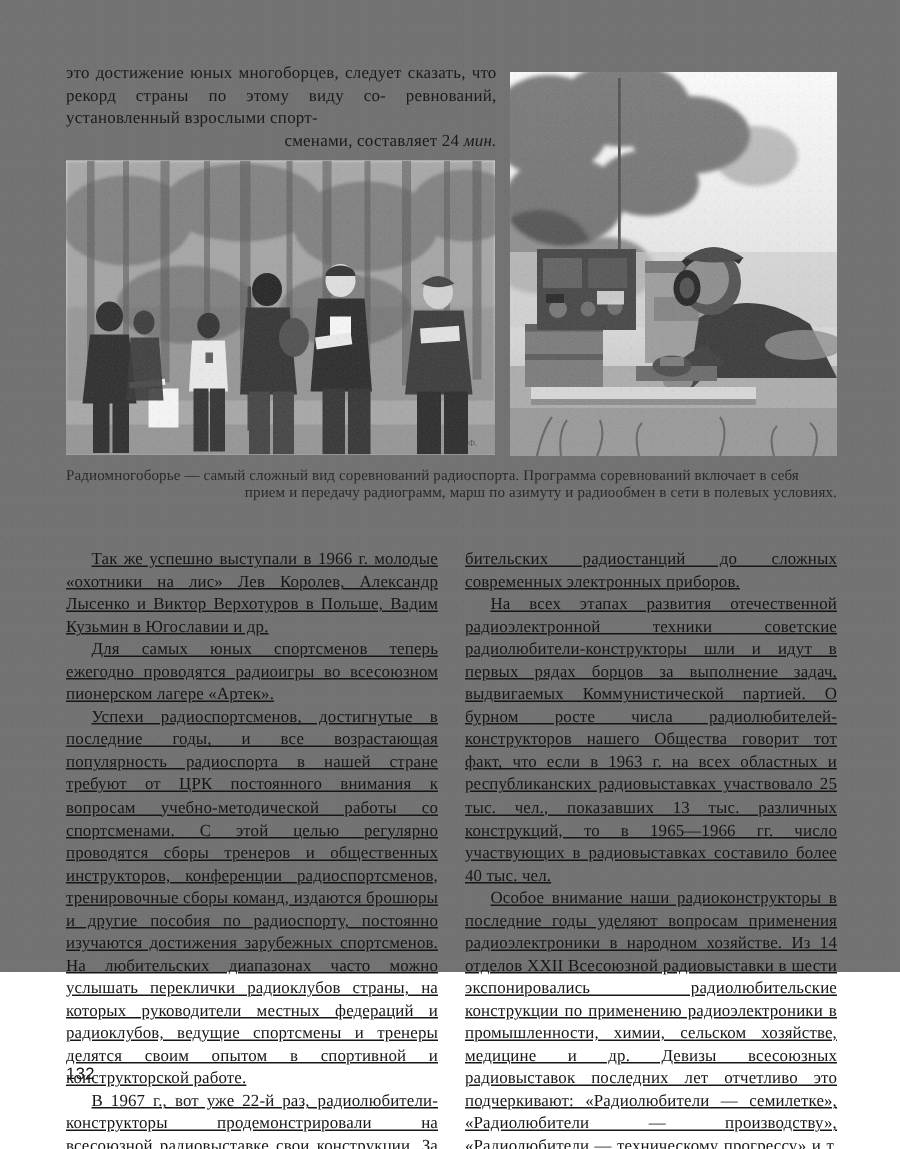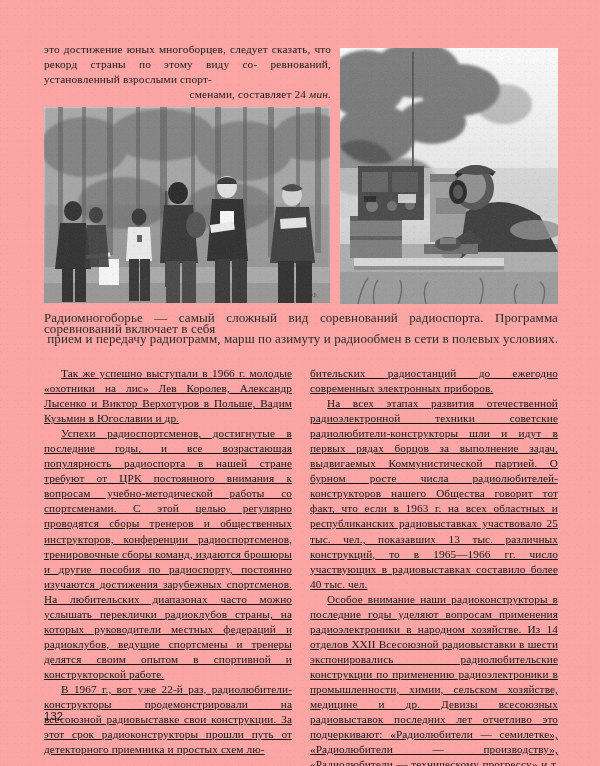--- a/index.html
+++ b/index.html
@@ -13,22 +13,22 @@
     position: relative;
     overflow: hidden;
     font-family: "Liberation Serif", "DejaVu Serif", serif;
     color: #1b1b1b;
   }
 
   .page {
     position: absolute;
     left: 0; top: 0;
     width: 600px;
-    height: 766px;
-    background: #fca5a5;
+    height: 648px;
+    background: #737373;
   }
 
   
   .intro {
     position: absolute;
     left: 44px;
     top: 42px;
     width: 287px;
     font-size: 11.3px;
     line-height: 15.1px;
@@ -59,21 +59,21 @@
     height: 256px;
   }
   .photo svg { display: block; width: 100%; height: 100%; }
 
   
   .caption-main {
     position: absolute;
     left: 44px;
     top: 313px;
     width: 514px;
-    font-size: 13px;
+    font-size: 10px;
     line-height: 10.6px;
     text-align: justify;
     color: #2a2a2a;
     letter-spacing: .1px;
   }
   .caption-main .l2 { text-align: right; }
   .caption-sub {
     position: absolute;
     left: 44px;
     top: 340px;
@@ -372,26 +372,27 @@
   </div>
 
   <div class="caption-main">
     <span>Радиомногоборье — самый сложный вид соревнований радиоспорта. Программа соревнований включает в себя</span>
     <div class="l2">прием и передачу радиограмм, марш по азимуту и радиообмен в сети в полевых условиях.</div>
   </div>
 
 
   <div class="col" id="col-left">
     <p>Так же успешно выступали в 1966 г. молодые «охотники на лис» Лев Королев, Александр Лысенко и Виктор Верхотуров в Польше, Вадим Кузьмин в Югославии и др.</p>
+    <p>Для самых юных спортсменов теперь ежегодно проводятся радиоигры во всесоюзном пионерском лагере «Артек».</p>
     <p>Успехи радиоспортсменов, достигнутые в последние годы, и все возрастающая популярность радиоспорта в нашей стране требуют от ЦРК постоянного внимания к вопросам учебно-методической работы со спортсменами. С этой целью регулярно проводятся сборы тренеров и общественных инструкторов, конференции радиоспортсменов, тренировочные сборы команд, издаются брошюры и другие пособия по радиоспорту, постоянно изучаются достижения зарубежных спортсменов. На любительских диапазонах часто можно услышать переклички радиоклубов страны, на которых руководители местных федераций и радиоклубов, ведущие спортсмены и тренеры делятся своим опытом в спортивной и конструкторской работе.</p>
     <p>В 1967 г., вот уже 22-й раз, радиолюбители-конструкторы продемонстрировали на всесоюзной радиовыставке свои конструкции. За этот срок радиоконструкторы прошли путь от детекторного приемника и простых схем лю-</p>
   </div>
 
   <div class="col" id="col-right">
-    <p class="noindent">бительских радиостанций до ежегодно современных электронных приборов.</p>
+    <p class="noindent">бительских радиостанций до сложных современных электронных приборов.</p>
     <p>На всех этапах развития отечественной радиоэлектронной техники советские радиолюбители-конструкторы шли и идут в первых рядах борцов за выполнение задач, выдвигаемых Коммунистической партией. О бурном росте числа радиолюбителей-конструкторов нашего Общества говорит тот факт, что если в 1963 г. на всех областных и республиканских радиовыставках участвовало 25 тыс. чел., показавших 13 тыс. различных конструкций, то в 1965—1966 гг. число участвующих в радиовыставках составило более 40 тыс. чел.</p>
     <p>Особое внимание наши радиоконструкторы в последние годы уделяют вопросам применения радиоэлектроники в народном хозяйстве. Из 14 отделов XXII Всесоюзной радиовыставки в шести экспонировались радиолюбительские конструкции по применению радиоэлектроники в промышленности, химии, сельском хозяйстве, медицине и др. Девизы всесоюзных радиовыставок последних лет отчетливо это подчеркивают: «Радиолюбители — семилетке», «Радиолюбители — производству», «Радиолюбители — техническому прогрессу» и т. д.</p>
 
   </div>
 
   <div class="folio">132</div>
 
   <div class="grain"></div>
 </div>
 

